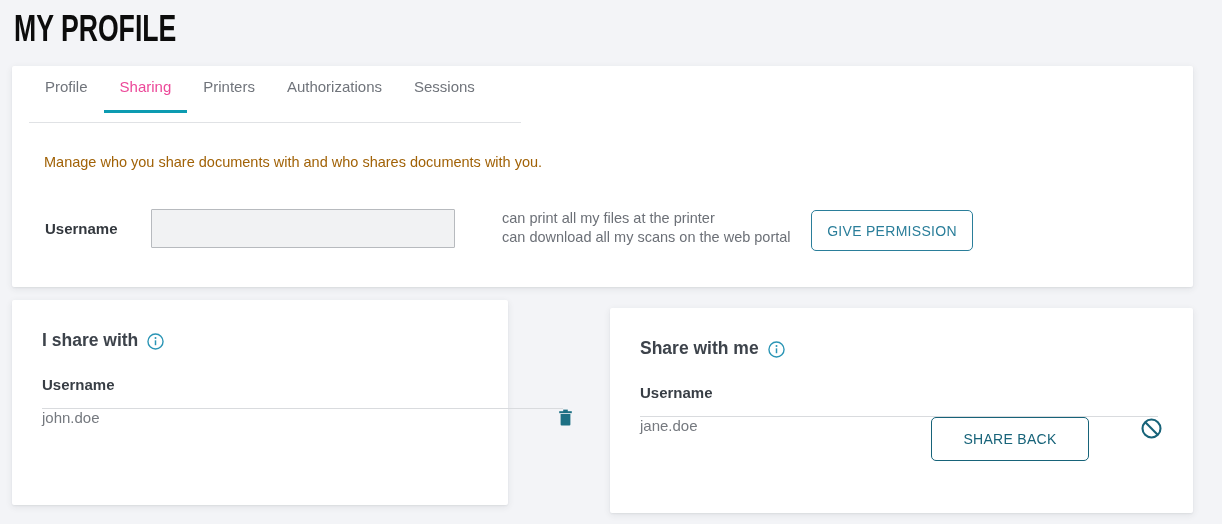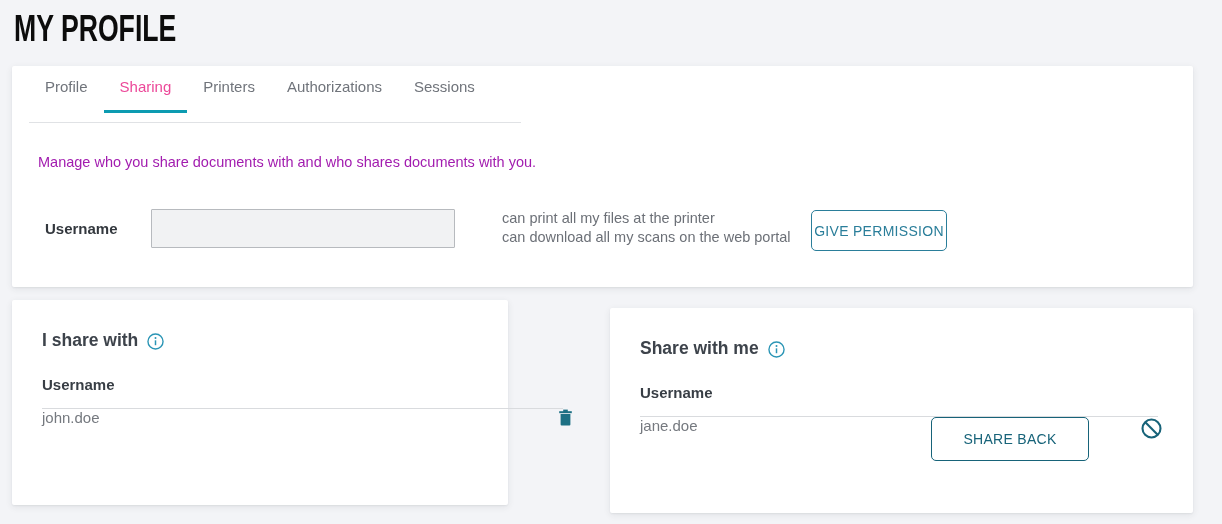--- a/index.html
+++ b/index.html
@@ -34,22 +34,22 @@
     border-bottom:1px solid #e0e2e5;
   }
   .tab {
     padding:0 16px 15px 16px; font-size:15px; color:#70747b;
     border-bottom:3px solid transparent; margin-bottom:-2px;
     cursor:pointer; white-space:nowrap;
   }
   .tab.active { color:#ec4899; border-bottom-color:#0c9bb1; }
 
   .description {
-    position:absolute; left:26px; top:88px;
-    font-size:14.5px; color:#a21caf;
+    position:absolute; left:32px; top:88px;
+    font-size:14.5px; color:#a16207;
   }
 
   
   .form-label {
     position:absolute; left:33px; top:154px;
     font-size:15px; font-weight:700; color:#33383e;
   }
   .username-input {
     position:absolute; left:139px; top:143px; width:304px; height:39px;
     background:#f1f2f3; border:1px solid #b7babe; border-radius:1px;
@@ -60,21 +60,21 @@
     position:absolute; left:490px; top:143px;
     font-size:14.5px; color:#6c7077; line-height:19px;
   }
   .btn {
     background:#ffffff; cursor:pointer;
     font-family:"Liberation Sans", sans-serif;
     display:flex; align-items:center; justify-content:center;
     letter-spacing:0.3px;
   }
   .give-permission-btn {
-    position:absolute; left:799px; top:144px; width:136px; height:41px;
+    position:absolute; left:799px; top:144px; width:162px; height:41px;
     border:1px solid #2a7e9a; border-radius:5px;
     color:#2a7e9a; font-size:14px;
   }
 
   
   .panel-title {
     position:absolute; left:30px; top:30px;
     font-size:17.5px; font-weight:600; color:#3d434b;
     display:flex; align-items:center; gap:9px;
   }

